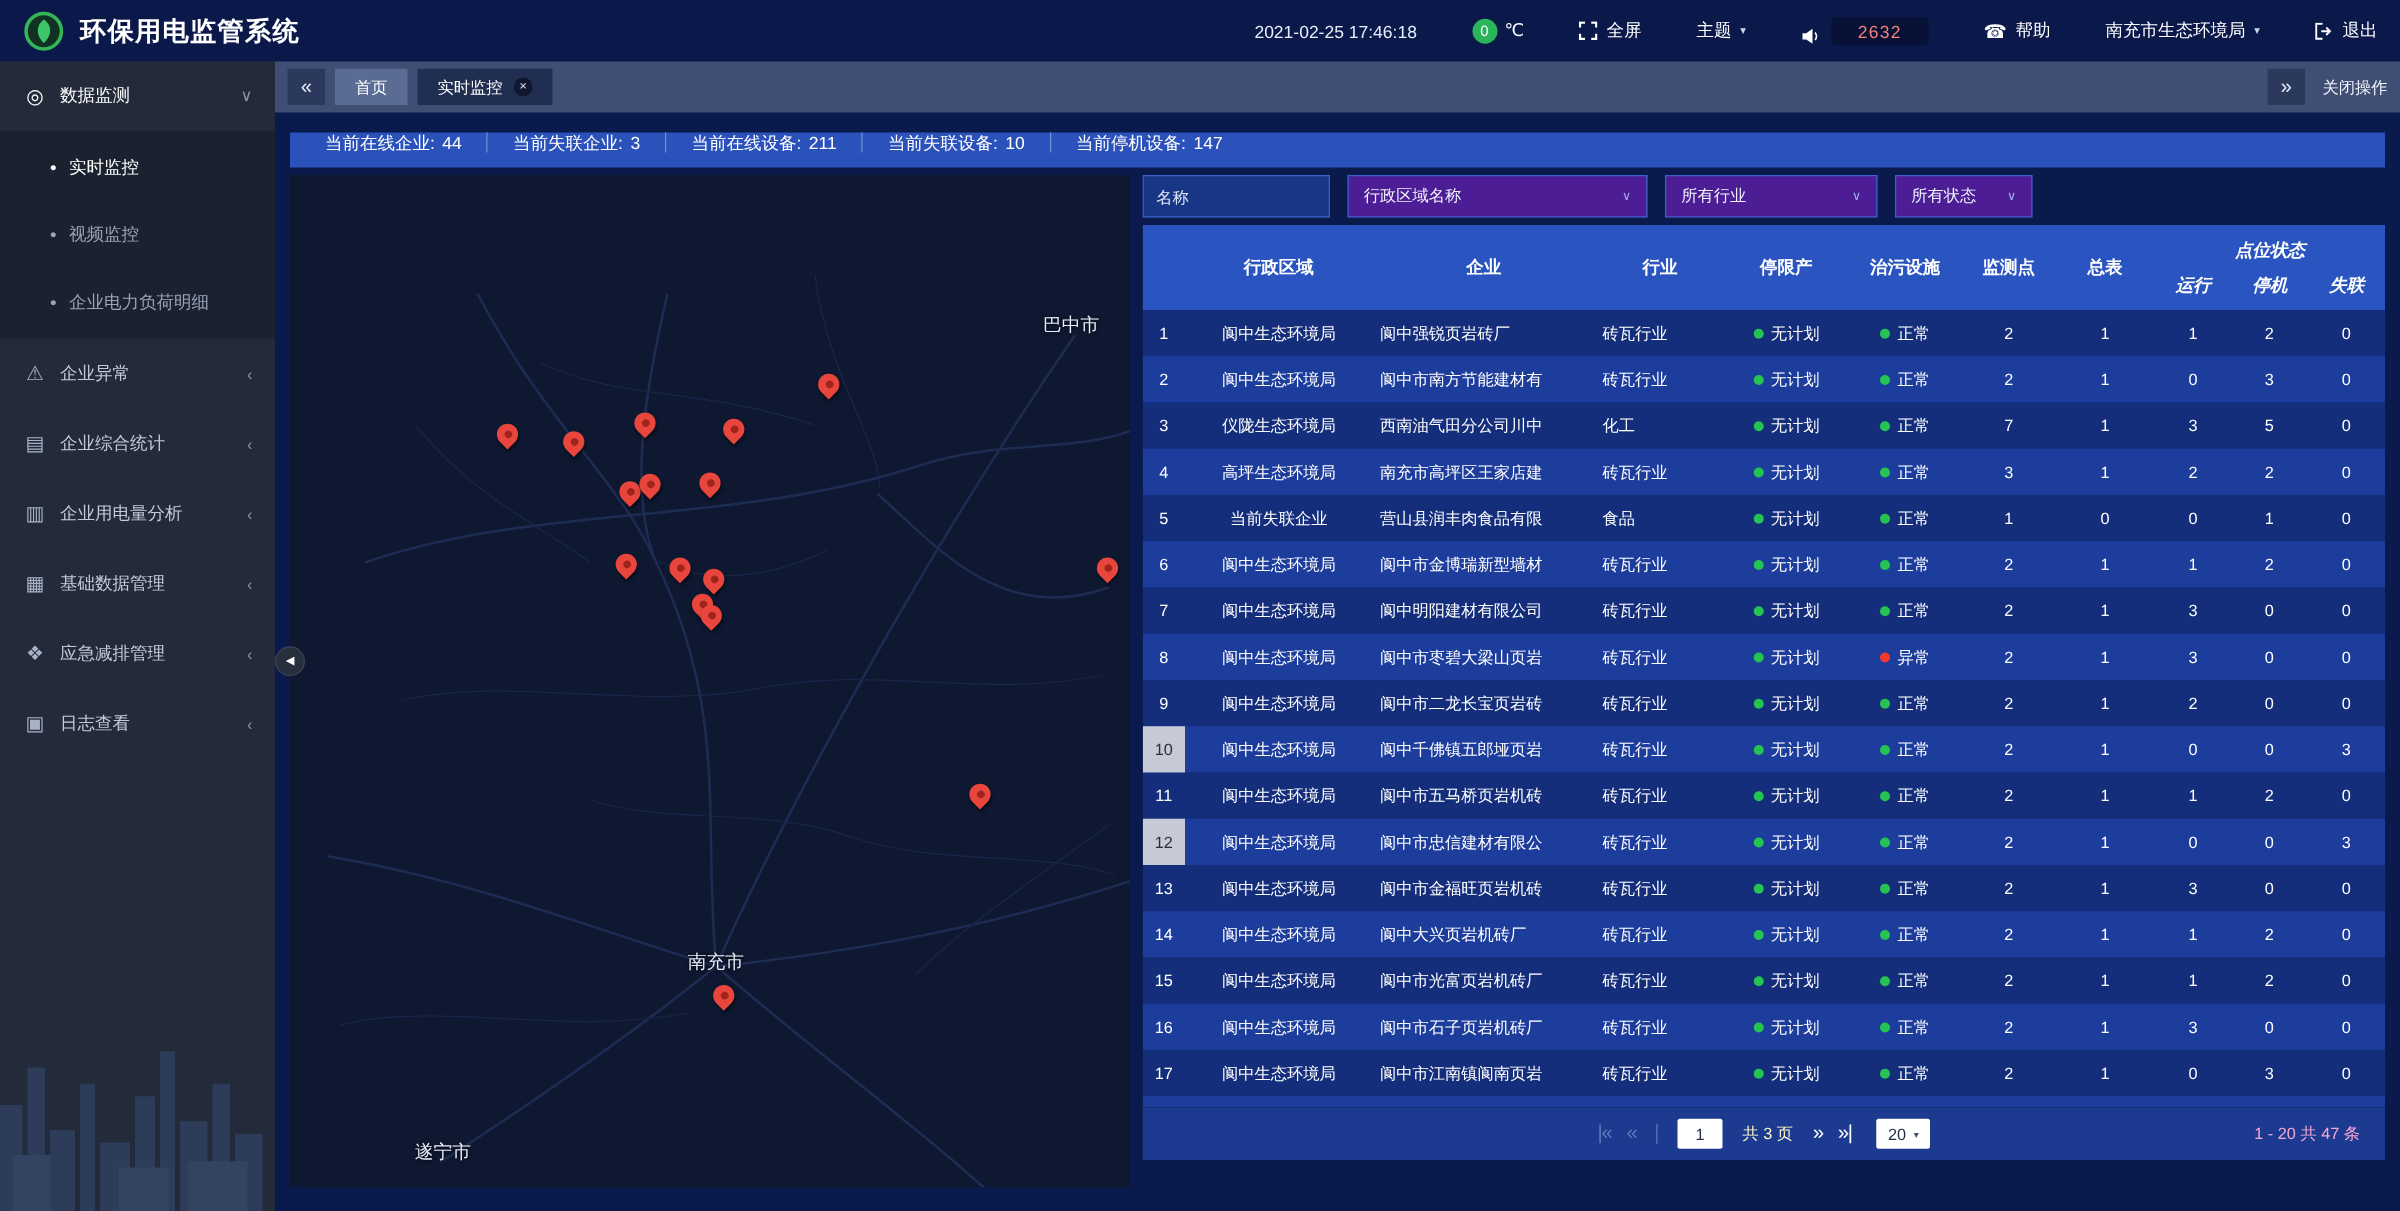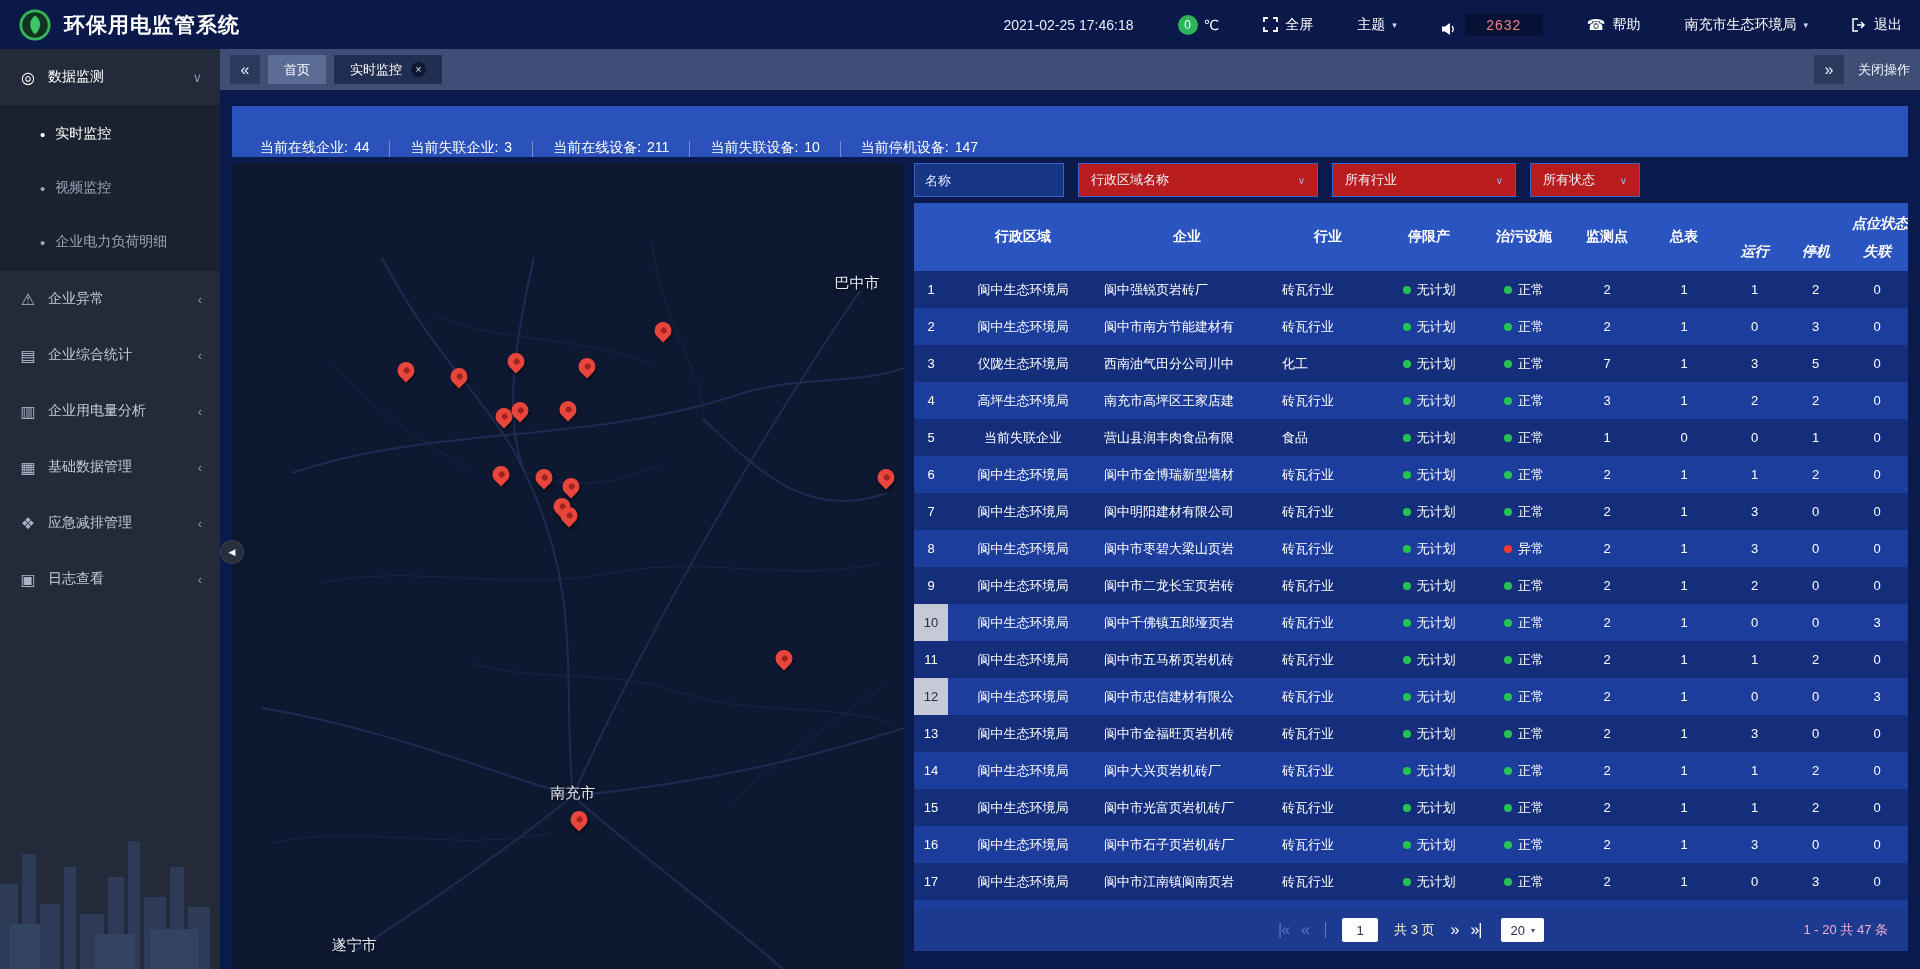--- a/index.html
+++ b/index.html
@@ -46,51 +46,51 @@
 
   
   .tabbar { height: 41px; background: #3e4e74; display: flex; align-items: center; padding: 0 10px; gap: 8px; flex-shrink: 0; }
   .tab-scroll { width: 30px; height: 29px; background: #2b3a5c; color: #e8edf8; display: flex; align-items: center; justify-content: center; font-size: 16px; cursor: pointer; }
   .tab { height: 29px; padding: 0 16px; display: flex; align-items: center; gap: 9px; font-size: 13px; background: #5a6c94; color: #fff; cursor: pointer; white-space: nowrap; justify-content: flex-end; }
   .tab.active { background: #202e51; }
   .tab-close { width: 15px; height: 15px; border-radius: 50%; background: #0f1830; color: #dfe5f2; font-size: 10px; display: flex; align-items: center; justify-content: center; }
   .tabbar-right { margin-left: auto; display: flex; align-items: center; gap: 14px; font-size: 13px; color: #f2f5fc; }
 
   
-  .statsbar { margin: 16px 12px 6px; height: 51px; background: #2b52ba; display: flex; align-items: flex-end; padding: 0 8px; font-size: 14px; flex-shrink: 0; }
+  .statsbar { margin: 16px 12px 6px; height: 28px; background: #2b52ba; display: flex; align-items: flex-start; padding: 0 8px; font-size: 14px; flex-shrink: 0; }
   .stat-item { padding: 0 20px; white-space: nowrap; }
   .stat-label { margin-right: 6px; }
   .stat-sep { width: 1px; height: 16px; background: rgba(255,255,255,.35); }
 
   
   .panels { flex: 1; display: flex; gap: 10px; padding: 0 12px; align-items: flex-start; }
 
   
   .map-panel { position: relative; width: 672px; height: 810px; background: #0e1831; flex-shrink: 0; }
   .map-roads { position: absolute; inset: 0; width: 100%; height: 100%; }
   .city-label { position: absolute; transform: translate(-50%,-50%); color: #e6ecf8; font-size: 15px; text-shadow: 0 1px 3px rgba(0,0,0,.9); white-space: nowrap; }
   .pin { position: absolute; width: 17px; height: 17px; background: #e8463c; border-radius: 50% 50% 50% 0; transform: translate(-50%,-100%) rotate(-45deg); box-shadow: -1px 2px 3px rgba(0,0,0,.55); z-index: 3; }
   .pin::after { content: ''; position: absolute; width: 6px; height: 6px; background: #9e241c; border-radius: 50%; top: 5.5px; left: 5.5px; }
   .map-collapse { position: absolute; left: 0; top: 48%; transform: translate(-50%,-50%); width: 24px; height: 24px; border-radius: 50%; background: #272f3d; border: 1px solid #3a4454; color: #fff; display: flex; align-items: center; justify-content: center; font-size: 9px; cursor: pointer; z-index: 6; }
 
   
   .right-panel { flex: 1; height: 788px; display: flex; flex-direction: column; overflow: hidden; }
   .filters { height: 34px; display: flex; gap: 14px; margin-bottom: 6px; flex-shrink: 0; }
   .filter-input { width: 150px; height: 34px; background: #173786; border: 1px solid #3c62c8; color: #fff; padding: 0 10px; font-size: 13px; outline: none; }
   .filter-input::placeholder { color: #dfe7fa; opacity: 1; }
-  .filter-select { height: 34px; display: flex; align-items: center; justify-content: space-between; padding: 0 12px; background: #b91c1c; border: 1px solid #3c62c8; font-size: 13px; cursor: pointer; color: #eef2fc; }
-  .fs-region { width: 240px; } .fs-industry { width: 184px; } .fs-status { width: 110px; }
+  .filter-select { height: 34px; display: flex; align-items: center; justify-content: space-between; padding: 0 12px; background: #4c1d95; border: 1px solid #3c62c8; font-size: 13px; cursor: pointer; color: #eef2fc; }
+  .fs-region { width: 240px; } .fs-industry { width: 170px; } .fs-status { width: 110px; }
   .sel-caret { font-size: 10px; color: #9db1e8; margin-left: 10px; }
 
   
   .table { flex: 1; display: flex; flex-direction: column; overflow: hidden; --cols: 34px 150px 178px 104px 98px 92px 74px 80px 61px 61px 1fr; }
   .thead { background: #2a55c0; height: 68px; display: grid; grid-template-columns: var(--cols); align-items: center; font-size: 14px; font-weight: bold; flex-shrink: 0; }
   .th { text-align: center; }
   .th-group { grid-column: span 3; display: flex; flex-direction: column; justify-content: space-between; height: 100%; padding: 12px 0 10px; font-style: italic; }
-  .th-group-label { text-align: right; }
+  .th-group-label { text-align: center; }
   .th-group-subs { display: grid; grid-template-columns: 1fr 1fr 1fr; }
   .tbody { flex: 1; overflow: hidden; background: #142e7c; }
   .trow { display: grid; grid-template-columns: var(--cols); height: 37px; align-items: center; font-size: 13px; background: #142e7c; cursor: pointer; }
   .trow.even { background: #1d3d9d; }
   .tcell { text-align: center; overflow: hidden; white-space: nowrap; }
   .tcell.left { text-align: left; padding-left: 6px; }
   .tcell.idx { height: 100%; display: flex; align-items: center; justify-content: center; }
   .tcell.idx.sel { background: #c5cad6; color: #2b2f3a; }
   .dot { display: inline-block; width: 8px; height: 8px; border-radius: 50%; margin-right: 6px; vertical-align: middle; }
   .dot.green { background: #25c452; }

